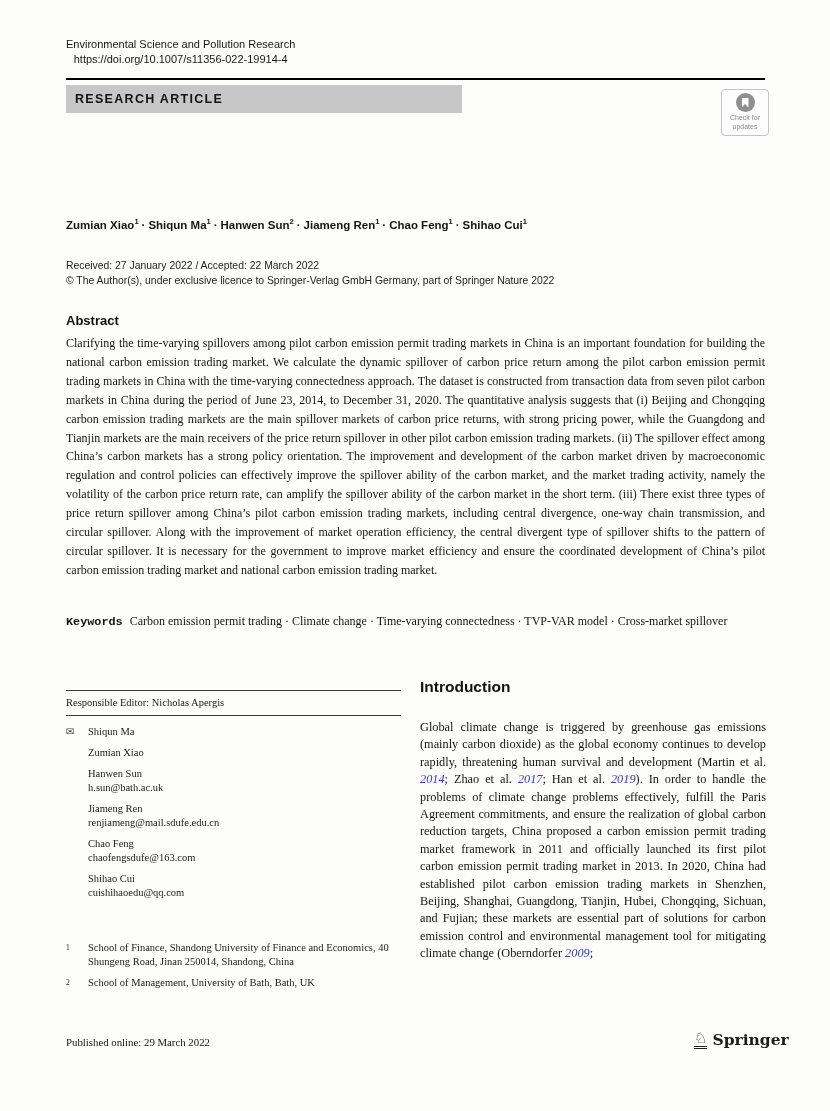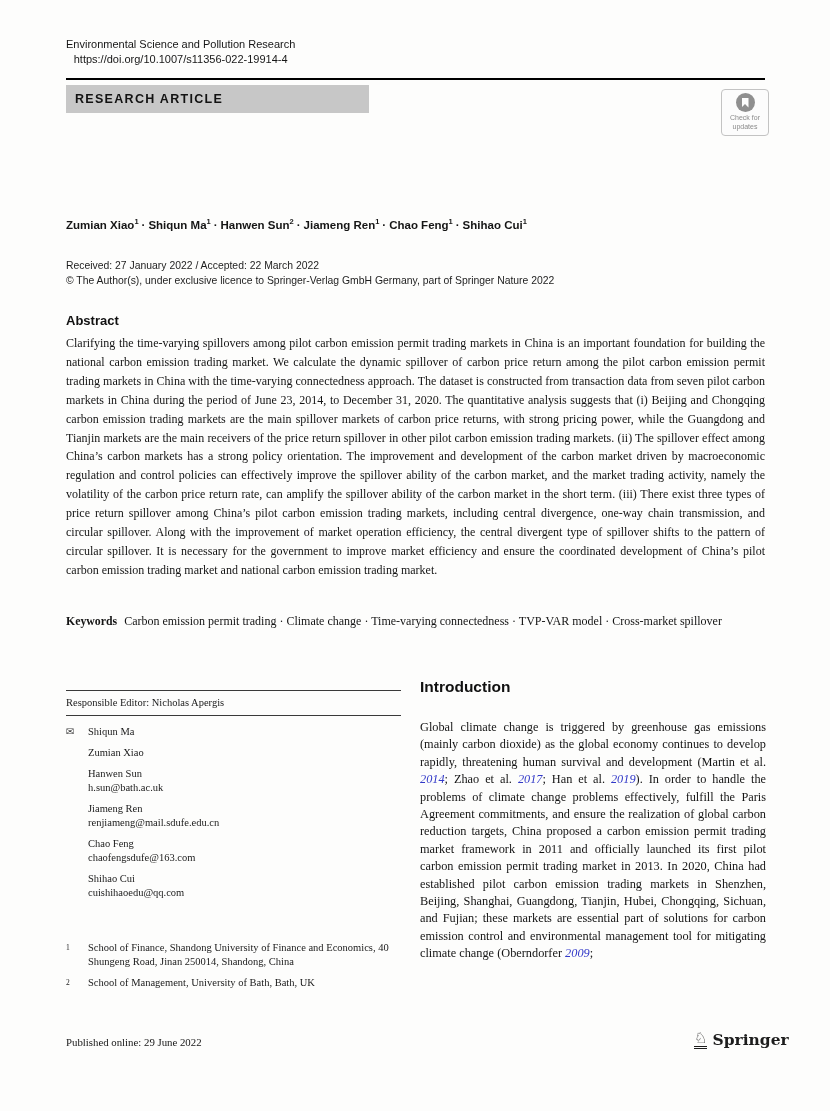--- a/index.html
+++ b/index.html
@@ -14,21 +14,21 @@
     position:relative;width:830px;height:1111px;margin:0 auto;
     background:#fdfdfc;overflow:hidden;
   }
   
   .journal-header{position:absolute;left:66px;top:37px;font-family:"Liberation Sans",sans-serif;text-align:center;}
   .journal-name{font-size:11px;line-height:15px;color:#161616;}
   .journal-doi{font-size:11px;line-height:15px;color:#161616;}
   .top-rule{position:absolute;left:66px;top:78px;width:699px;height:2px;background:#000;}
   
   .banner{
-    position:absolute;left:66px;top:85px;width:303px;height:28px;
+    position:absolute;left:66px;top:85px;width:396px;height:28px;
     background:var(--banner-bg);display:flex;align-items:center;
   }
   .banner-label{
     font-family:"Liberation Sans",sans-serif;font-weight:bold;font-size:12.5px;
     letter-spacing:1.3px;color:#121212;padding-left:9px;
   }
   
   .update-badge{
     position:absolute;left:721px;top:89px;width:48px;height:47px;
     border:1px solid #c3c3c3;border-radius:4px;background:#fcfcfc;
@@ -66,21 +66,21 @@
     font-family:"Liberation Sans",sans-serif;font-weight:bold;font-size:13px;color:#111;
   }
   .abstract-text{
     position:absolute;left:66px;top:334px;width:699px;
     font-size:12px;line-height:18.9px;text-align:justify;color:#141414;
   }
   .keywords{
     position:absolute;left:66px;top:613px;width:699px;
     font-size:12px;line-height:17.5px;color:#141414;
   }
-  .keywords-label{font-family:Liberation Serif, serif;font-weight:bold;font-size:11.8px;margin-right:7px;}
+  .keywords-label{font-family:Liberation Mono, monospace;font-weight:bold;font-size:11.8px;margin-right:7px;}
   
   .left-col{position:absolute;left:66px;top:690px;width:335px;}
   .thin-rule{height:1px;background:#3a3a3a;}
   .resp-editor{font-size:10.5px;line-height:13px;padding:5px 0 6px 0;color:#1a1a1a;}
   .contact-list{margin-top:9px;}
   .contact{display:flex;margin-bottom:7px;}
   .mail-icon{
     width:22px;flex:0 0 22px;font-family:"DejaVu Sans",sans-serif;
     font-size:10px;color:#3a3a3a;line-height:14px;
   }
@@ -204,21 +204,21 @@
       <div class="affiliation">
         <span class="aff-sup">1</span>
         <span class="aff-text">School of Finance, Shandong University of Finance and Economics, 40 Shungeng Road, Jinan 250014, Shandong, China</span>
       </div>
       <div class="affiliation">
         <span class="aff-sup">2</span>
         <span class="aff-text">School of Management, University of Bath, Bath, UK</span>
       </div>
     </div>
 
-  <div class="published">Published online: 29 June 2022</div>
+  <div class="published">Published online: 29 March 2022</div>
 
   <div class="right-col">
     <div class="intro-heading">Introduction</div>
     <div class="intro-paragraph"><span>Global climate change is triggered by greenhouse gas emissions (mainly carbon dioxide) as the global economy continues to develop rapidly, threatening human survival and development (Martin et al. </span><span class="cite-link">2014</span><span>; Zhao et al. </span><span class="cite-link">2017</span><span>; Han et al. </span><span class="cite-link">2019</span><span>). In order to handle the problems of climate change problems effectively, fulfill the Paris Agreement commitments, and ensure the realization of global carbon reduction targets, China proposed a carbon emission permit trading market framework in 2011 and officially launched its first pilot carbon emission permit trading market in 2013. In 2020, China had established pilot carbon emission trading markets in Shenzhen, Beijing, Shanghai, Guangdong, Tianjin, Hubei, Chongqing, Sichuan, and Fujian; these markets are essential part of solutions for carbon emission control and environmental management tool for mitigating climate change (Oberndorfer </span><span class="cite-link">2009</span><span>;</span></div>
   </div>
 
   <div class="springer">
     <span class="springer-horse">♘</span>
     <span class="springer-word">Springer</span>
   </div>

